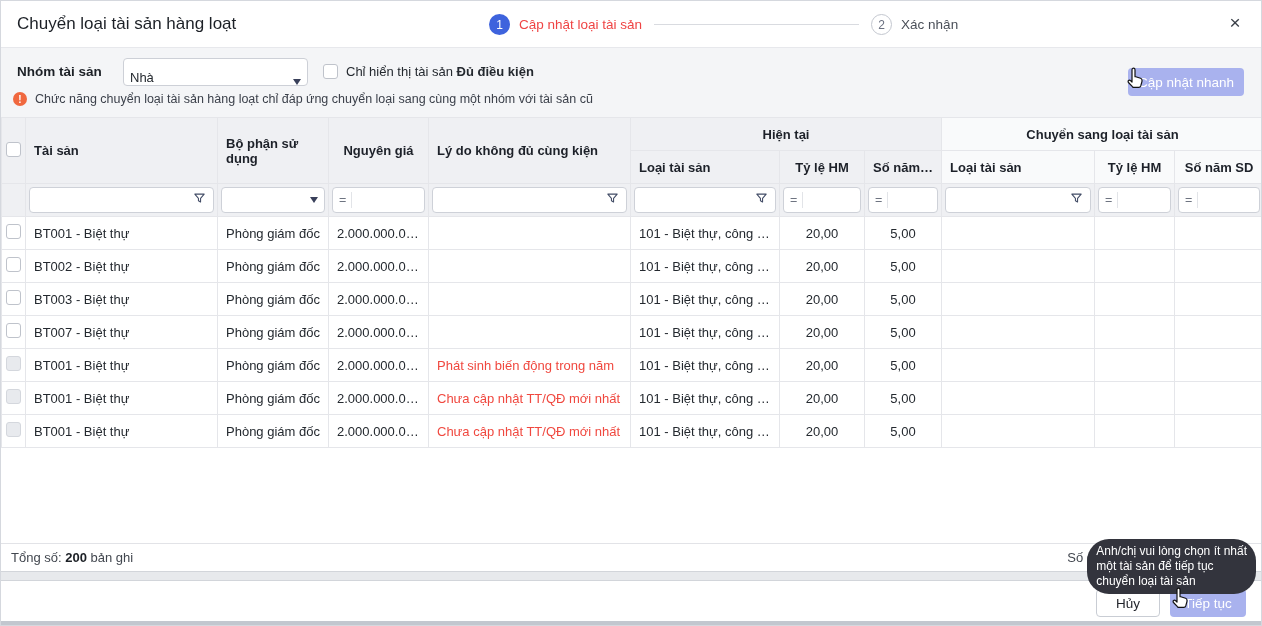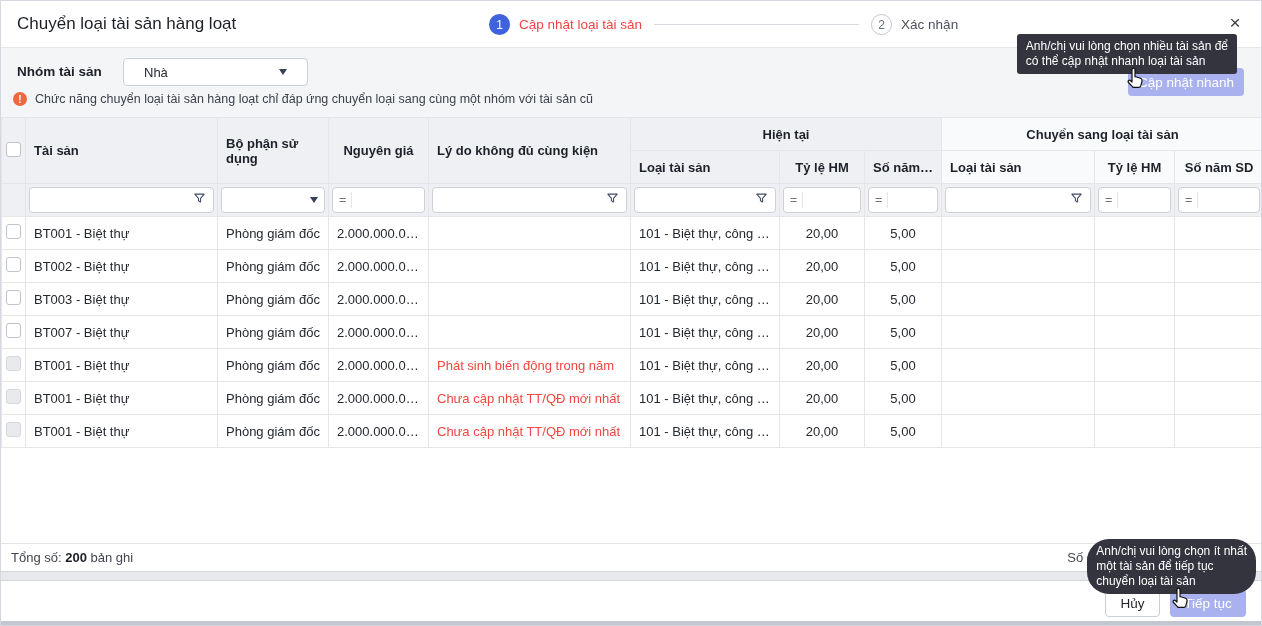--- a/index.html
+++ b/index.html
@@ -20,22 +20,22 @@
   .step-label-1 { color:#ef4444; font-size:13.5px; }
   .step-label-2 { color:#4a4f58; font-size:13.5px; }
   .step-line { width:205px; height:1px; background:#d9dbe0; margin:0 12px; }
   .close { position:absolute; right:14px; top:10px; width:24px; height:24px; display:flex;
            align-items:center; justify-content:center; font-size:19px; color:#3a3f48; cursor:pointer; }
 
   
   .panel { position:absolute; top:47px; left:0; right:0; height:69px; background:#f4f5f7; }
   .grp-label { position:absolute; left:16px; top:16px; font-size:13.5px; font-weight:700; color:#1c2026; }
   .grp-select { position:absolute; left:122px; top:10px; width:185px; height:28px; background:#fff;
-                border:1px solid #cdd0d7; border-radius:4px; display:flex; align-items:center;
-                padding:0 20px; font-size:13px; color:#24292f; }
+                border:1px solid #cdd0d7; border-radius:4px; display:flex; align-items:flex-end;
+                padding:0 6px; font-size:13px; color:#24292f; }
   .caret { width:0; height:0; border-left:4.5px solid transparent; border-right:4.5px solid transparent;
            border-top:6px solid #39405a; margin-left:auto; }
   .eligible { position:absolute; left:322px; top:16px; display:flex; align-items:center; gap:8px;
               font-size:13px; color:#24292f; }
   .cb { width:15px; height:15px; background:#fff; border:1px solid #bfc3cb; border-radius:3px; display:inline-block; }
   .cb.disabled { background:#e8eaee; border-color:#d4d7dd; }
   .info-row { position:absolute; left:12px; top:44px; display:flex; align-items:center; gap:8px; }
   .info-ic { width:14px; height:14px; border-radius:50%; background:#f0683f; color:#fff; font-size:10px;
              font-weight:700; display:flex; align-items:center; justify-content:center; }
   .info-tx { font-size:12.5px; color:#3c414b; }
@@ -75,21 +75,21 @@
 
   
   .footer { position:absolute; top:542px; left:0; right:0; height:28px; border-top:1px solid #e2e3e7;
             background:#fff; display:flex; align-items:center; font-size:13px; color:#42474f; }
   .footer .left { padding-left:10px; white-space:pre; }
   .footer b { color:#1c2026; }
   .rpp { position:absolute; right:112px; top:6px; font-size:13px; color:#42474f; }
   .hscroll { position:absolute; top:570px; left:0; right:0; height:10px; background:#e7e9ec;
              border-top:1px solid #d2d5da; border-bottom:1px solid #d2d5da; }
   .actionbar { position:absolute; top:580px; left:0; right:0; height:40px; background:#fff; }
-  .btn-cancel { position:absolute; right:101px; top:8px; width:55px; height:28px; background:#fff;
+  .btn-cancel { position:absolute; right:101px; top:8px; width:64px; height:28px; background:#fff;
                 border:1px solid #c9cdd4; border-radius:4px; font-size:13.5px; color:#1f2229;
                 font-family:inherit; cursor:pointer; }
   .btn-continue { position:absolute; right:15px; top:8px; width:76px; height:28px; background:#a9b2ee;
                   border:none; border-radius:4px; font-size:13.5px; color:#fff;
                   font-family:inherit; cursor:pointer; }
   .bottom-strip { position:absolute; top:620px; left:0; right:0; height:6px; background:#c2c7cf; }
 </style>
 </head>
 <body>
 
@@ -110,31 +110,31 @@
     </div>
     <div class="close">×</div>
   </div>
 
   <div class="panel">
     <div class="grp-label">Nhóm tài sản</div>
     <div class="grp-select">
       <span>Nhà</span>
       <span class="caret"></span>
     </div>
+    <div class="eligible">
+      <span class="cb"></span>
+      <span><span>Chỉ hiển thị tài sản </span><b>Đủ điều kiện</b></span>
+    </div>
     <div class="info-row">
       <span class="info-ic">!</span>
       <span class="info-tx">Chức năng chuyển loại tài sản hàng loạt chỉ đáp ứng chuyển loại sang cùng một nhóm với tài sản cũ</span>
     </div>
     <button class="btn-quick">Cập nhật nhanh</button>
   </div>
 
-  <div class="tip tip-top">
-    <div>Anh/chị vui lòng chọn nhiều tài sản để</div>
-    <div>có thể cập nhật nhanh loại tài sản</div>
-  </div>
   <div class="cursor cursor-quick">
     <svg viewBox="0 0 28 28" width="24" height="24">
         <path d="M10.5 3.2c0-1 .8-1.8 1.7-1.8 1 0 1.8.8 1.8 1.8v8.1l.9.1 5.6 1.7c1 .3 1.7 1.3 1.7 2.3l-.1 1.6-1.4 5.1c-.3 1-1.2 1.7-2.2 1.7h-5.7c-.7 0-1.3-.3-1.8-.8l-4.6-4.9c-.6-.7-.6-1.7.1-2.3.6-.6 1.6-.6 2.2 0l1.8 1.7V3.2z" fill="#fff" stroke="#111" stroke-width="1.4" stroke-linejoin="round"></path>
       </svg>
   </div>
 
   <div class="grid-wrap">
     <table>
       <colgroup>
         <col style="width:24px">

